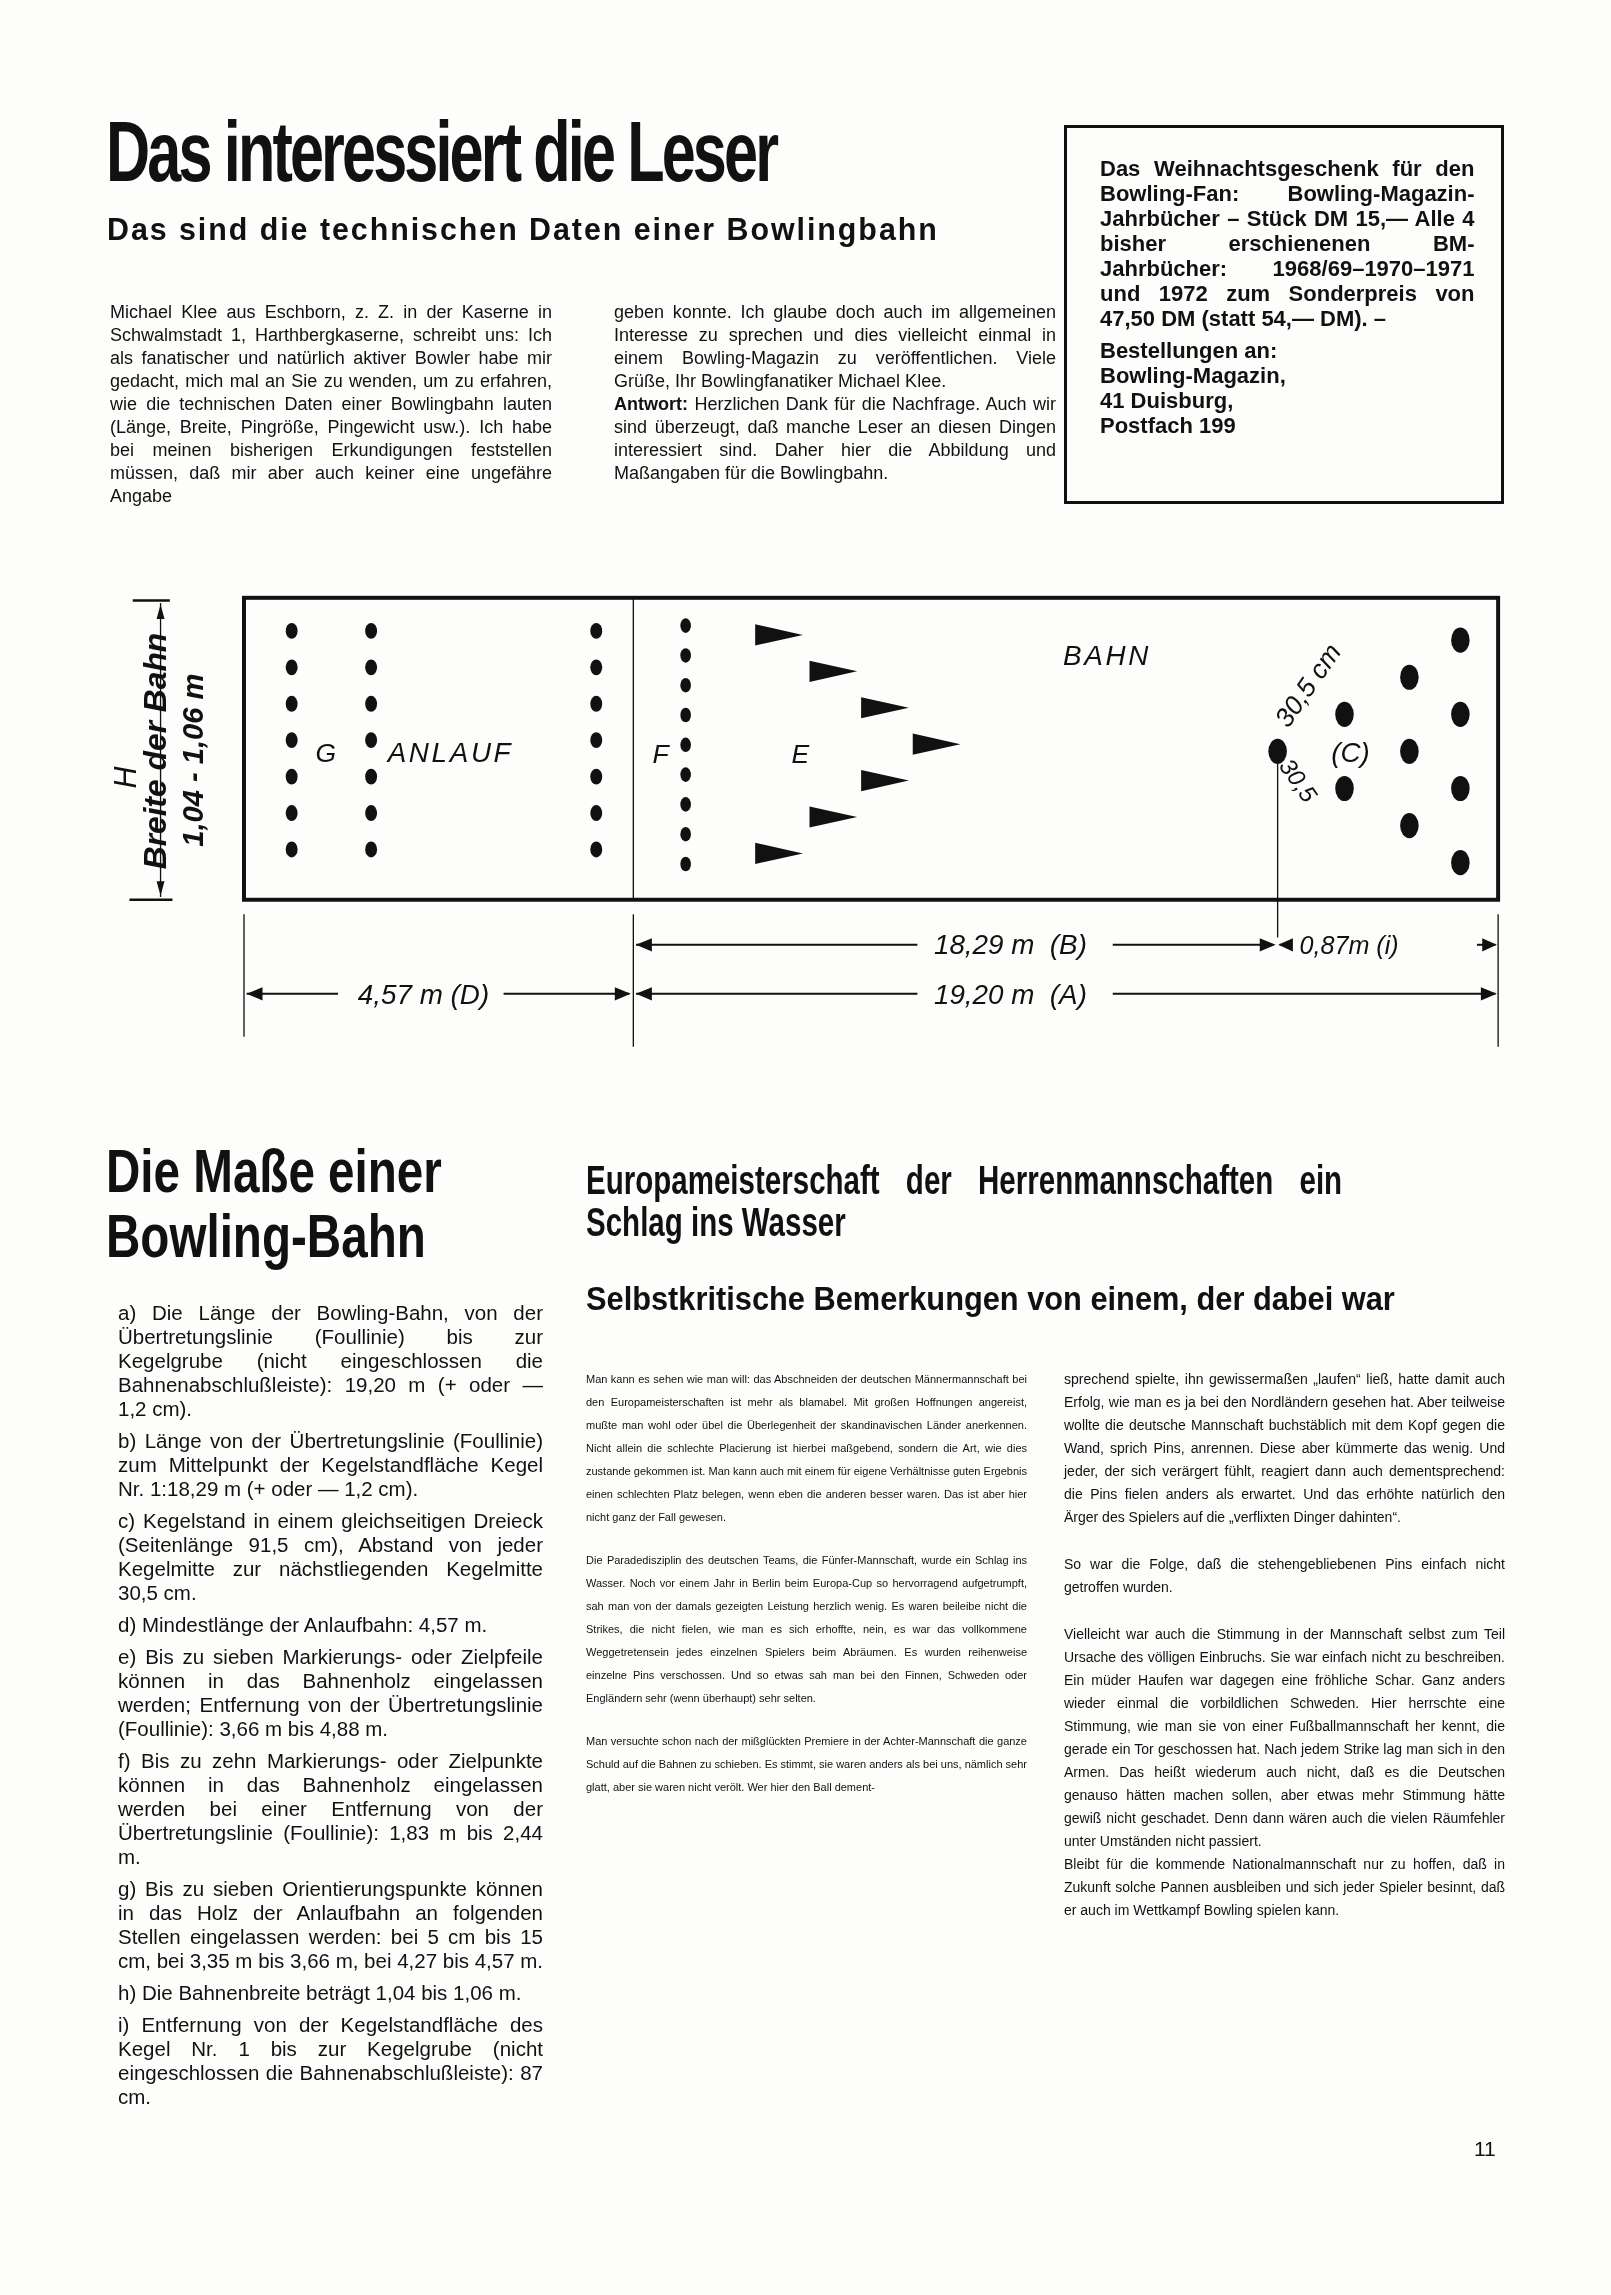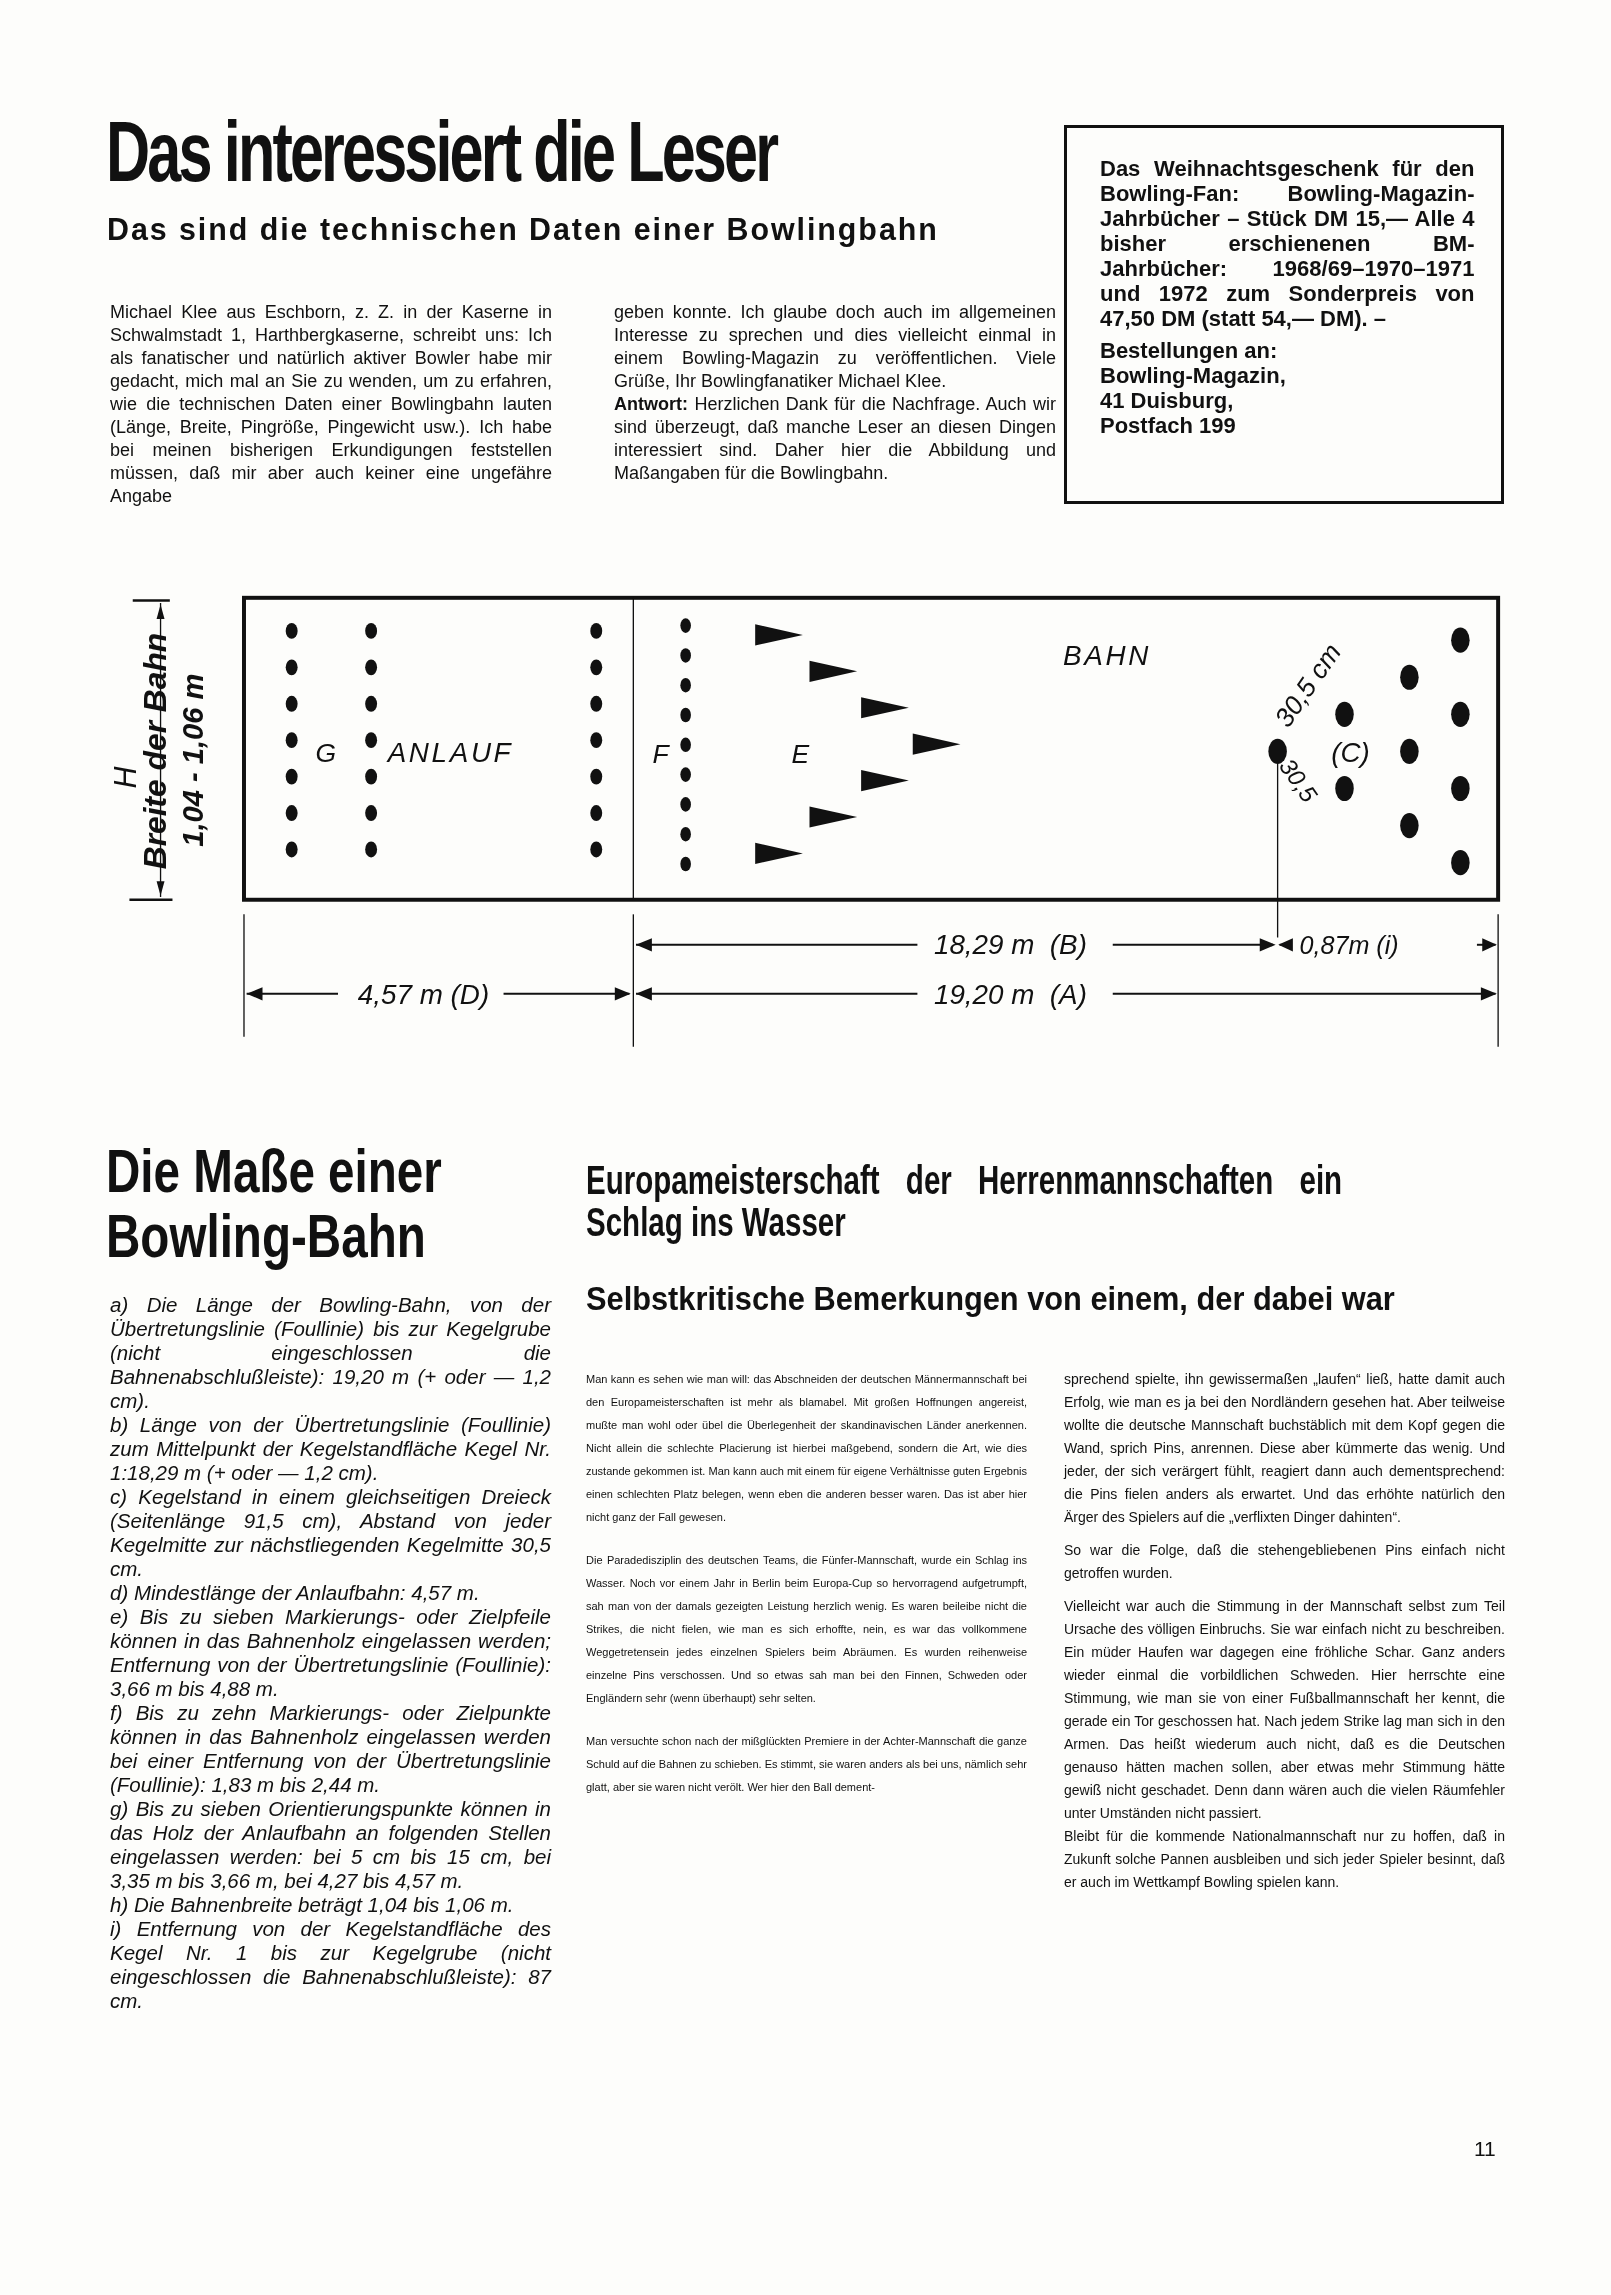--- a/index.html
+++ b/index.html
@@ -17,26 +17,26 @@
   .promo { left:1064px; top:125px; width:440px; height:379px; border:3.3px solid #111; box-sizing:border-box; padding:28px 26.5px 0 33px; }
   .promo p { margin:0; font-weight:bold; font-size:22px; line-height:25px; }
   .promo .pre { white-space:pre-line; text-align:justify; }
   .promo .addr { margin-top:7px; white-space:pre-line; }
   svg text { font-family:"Liberation Sans", sans-serif; }
   .h2 { left:106px; top:1139px; font-weight:bold; font-size:61px; line-height:65px; transform:scaleX(0.78); transform-origin:left top; white-space:pre-line; width:596px; }
   .h3 { left:586px; top:1159px; font-weight:bold; font-size:41px; line-height:42px; transform:scaleX(0.72); transform-origin:left top; width:1298px; }
   .h3 .l1 { display:block; word-spacing:25px; }
   .h4 { left:586px; top:1279px; font-weight:bold; font-size:34px; white-space:nowrap; transform:scaleX(0.905); transform-origin:left top; }
   .lcol { left:110px; top:1293px; width:441px; font-size:20.5px; line-height:24px; text-align:justify; }
-  .lcol p { margin:0;font-style:italic; }
+  .lcol p { margin:8px; }
   .mcol { left:586px; top:1368px; width:441px; font-size:11px; line-height:23px; text-align:justify; }
   .rcol { left:1064px; top:1368px; width:441px; font-size:14px; line-height:23px; text-align:justify; }
   .mcol p, .rcol p { margin:0; }
   .mcol .gap { margin-top:20px; }
-  .rcol .gap { margin-top:10px; }
+  .rcol .gap { margin-top:24px; }
   .pageno { left:1474px; top:2137px; font-size:21px; font-weight:normal; }
 </style>
 </head>
 <body>
 
 <div class="abs title-main">Das interessiert die Leser</div>
 <div class="abs subtitle">Das sind die technischen Daten einer Bowlingbahn</div>
 
 <div class="abs col col1">
   <p>Michael Klee aus Eschborn, z. Z. in der Kaserne in Schwalmstadt 1, Harthbergkaserne, schreibt uns: Ich als fanatischer und natürlich aktiver Bowler habe mir gedacht, mich mal an Sie zu wenden, um zu erfahren, wie die technischen Daten einer Bowlingbahn lauten (Länge, Breite, Pingröße, Pingewicht usw.). Ich habe bei meinen bisherigen Erkundigungen feststellen müssen, daß mir aber auch keiner eine ungefähre Angabe</p>

